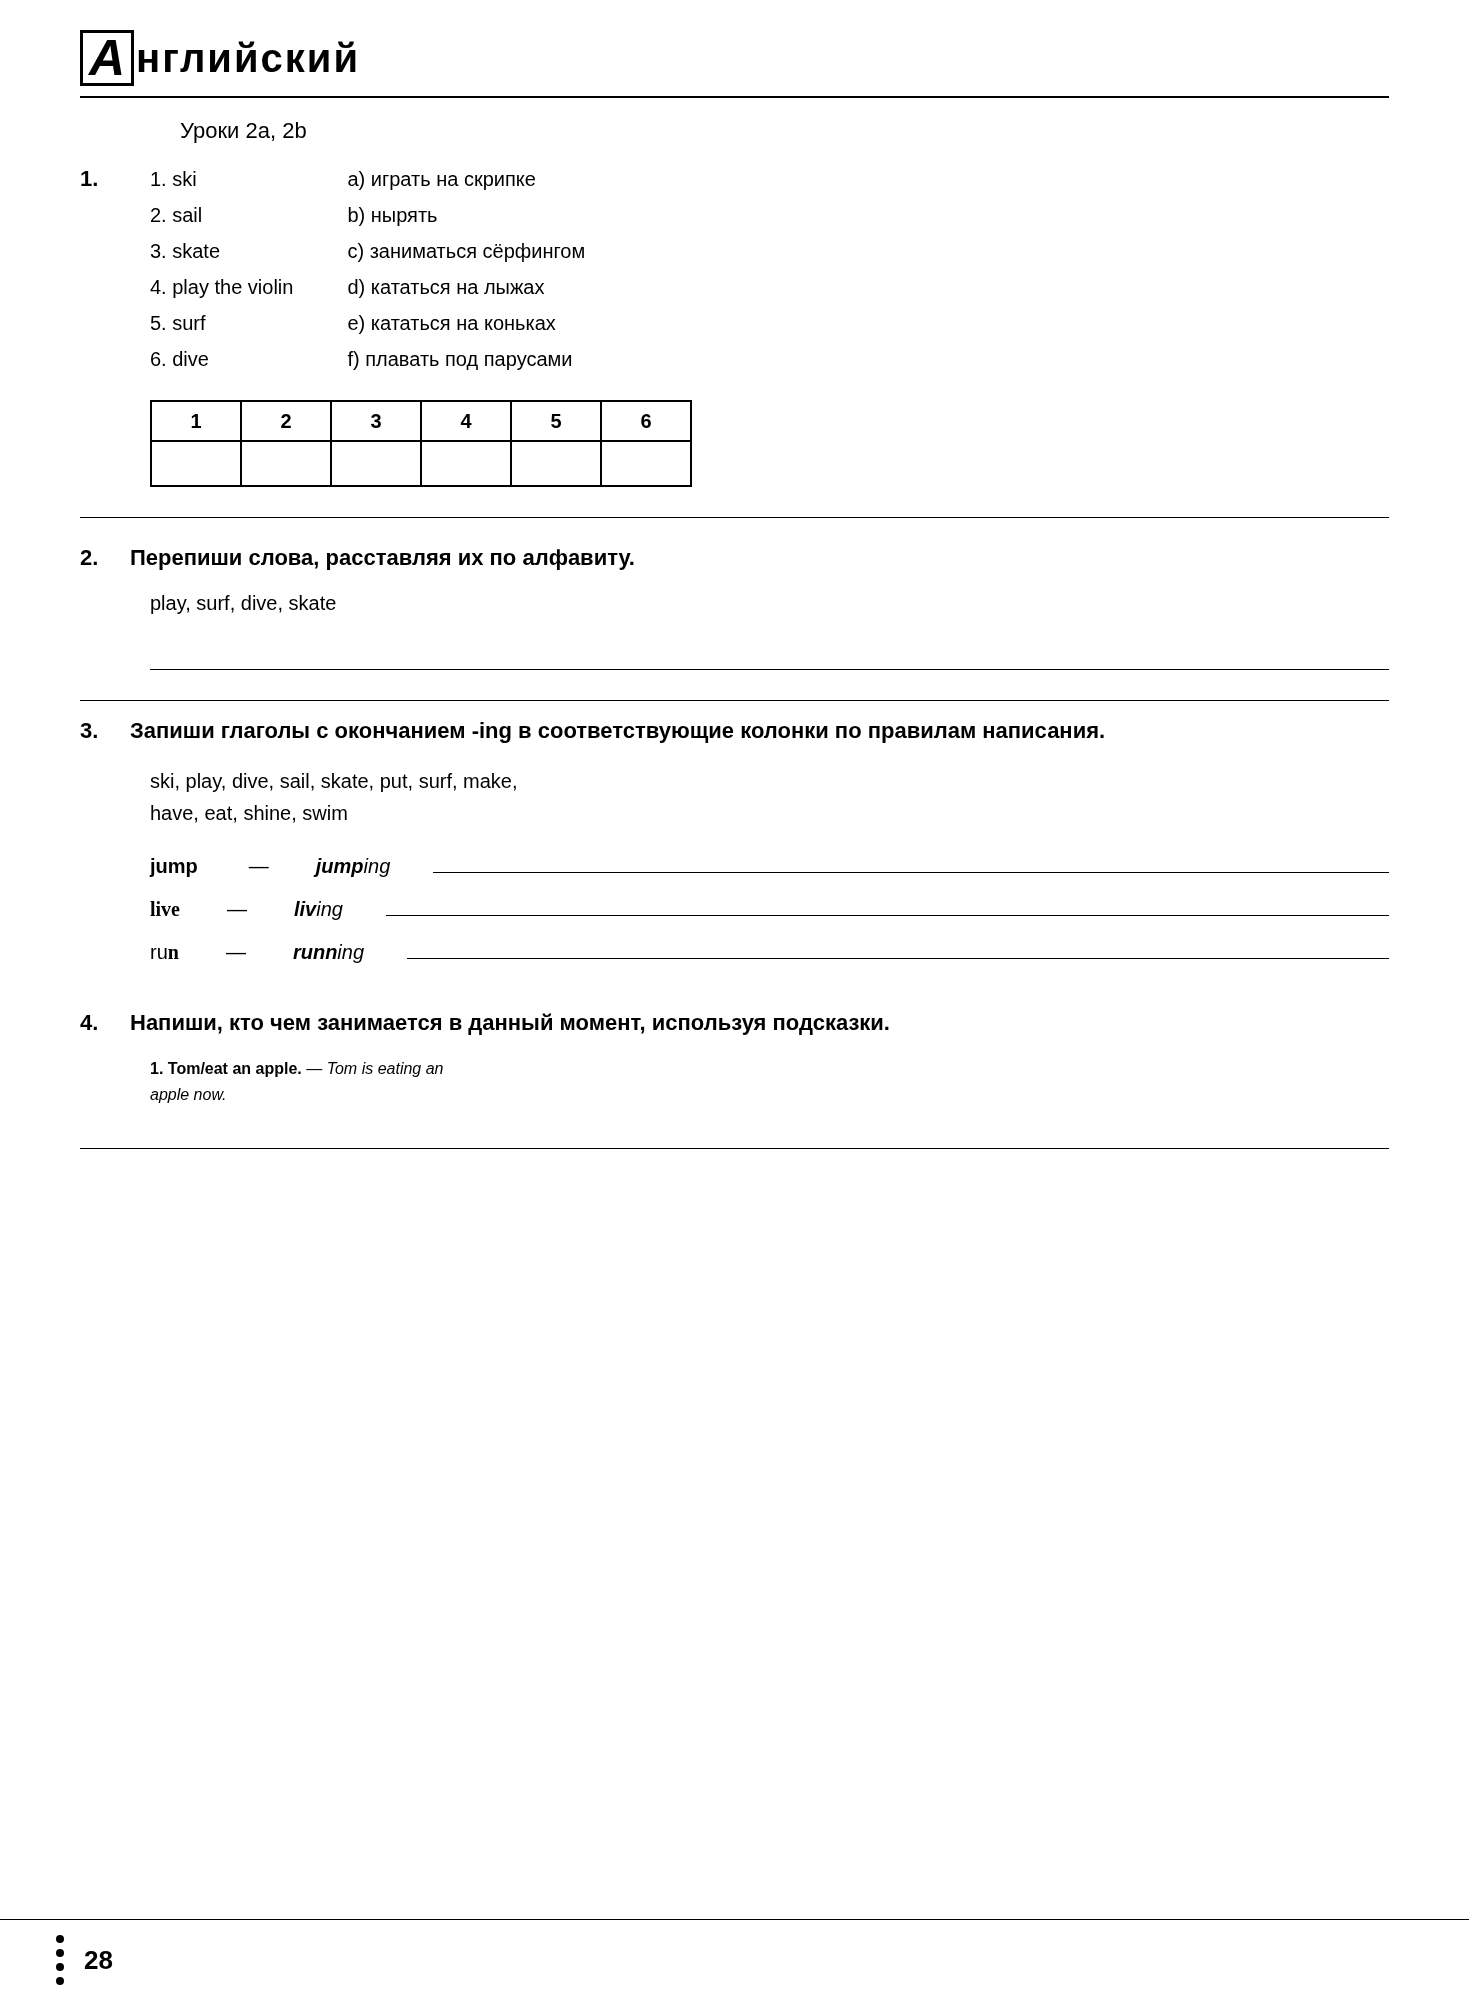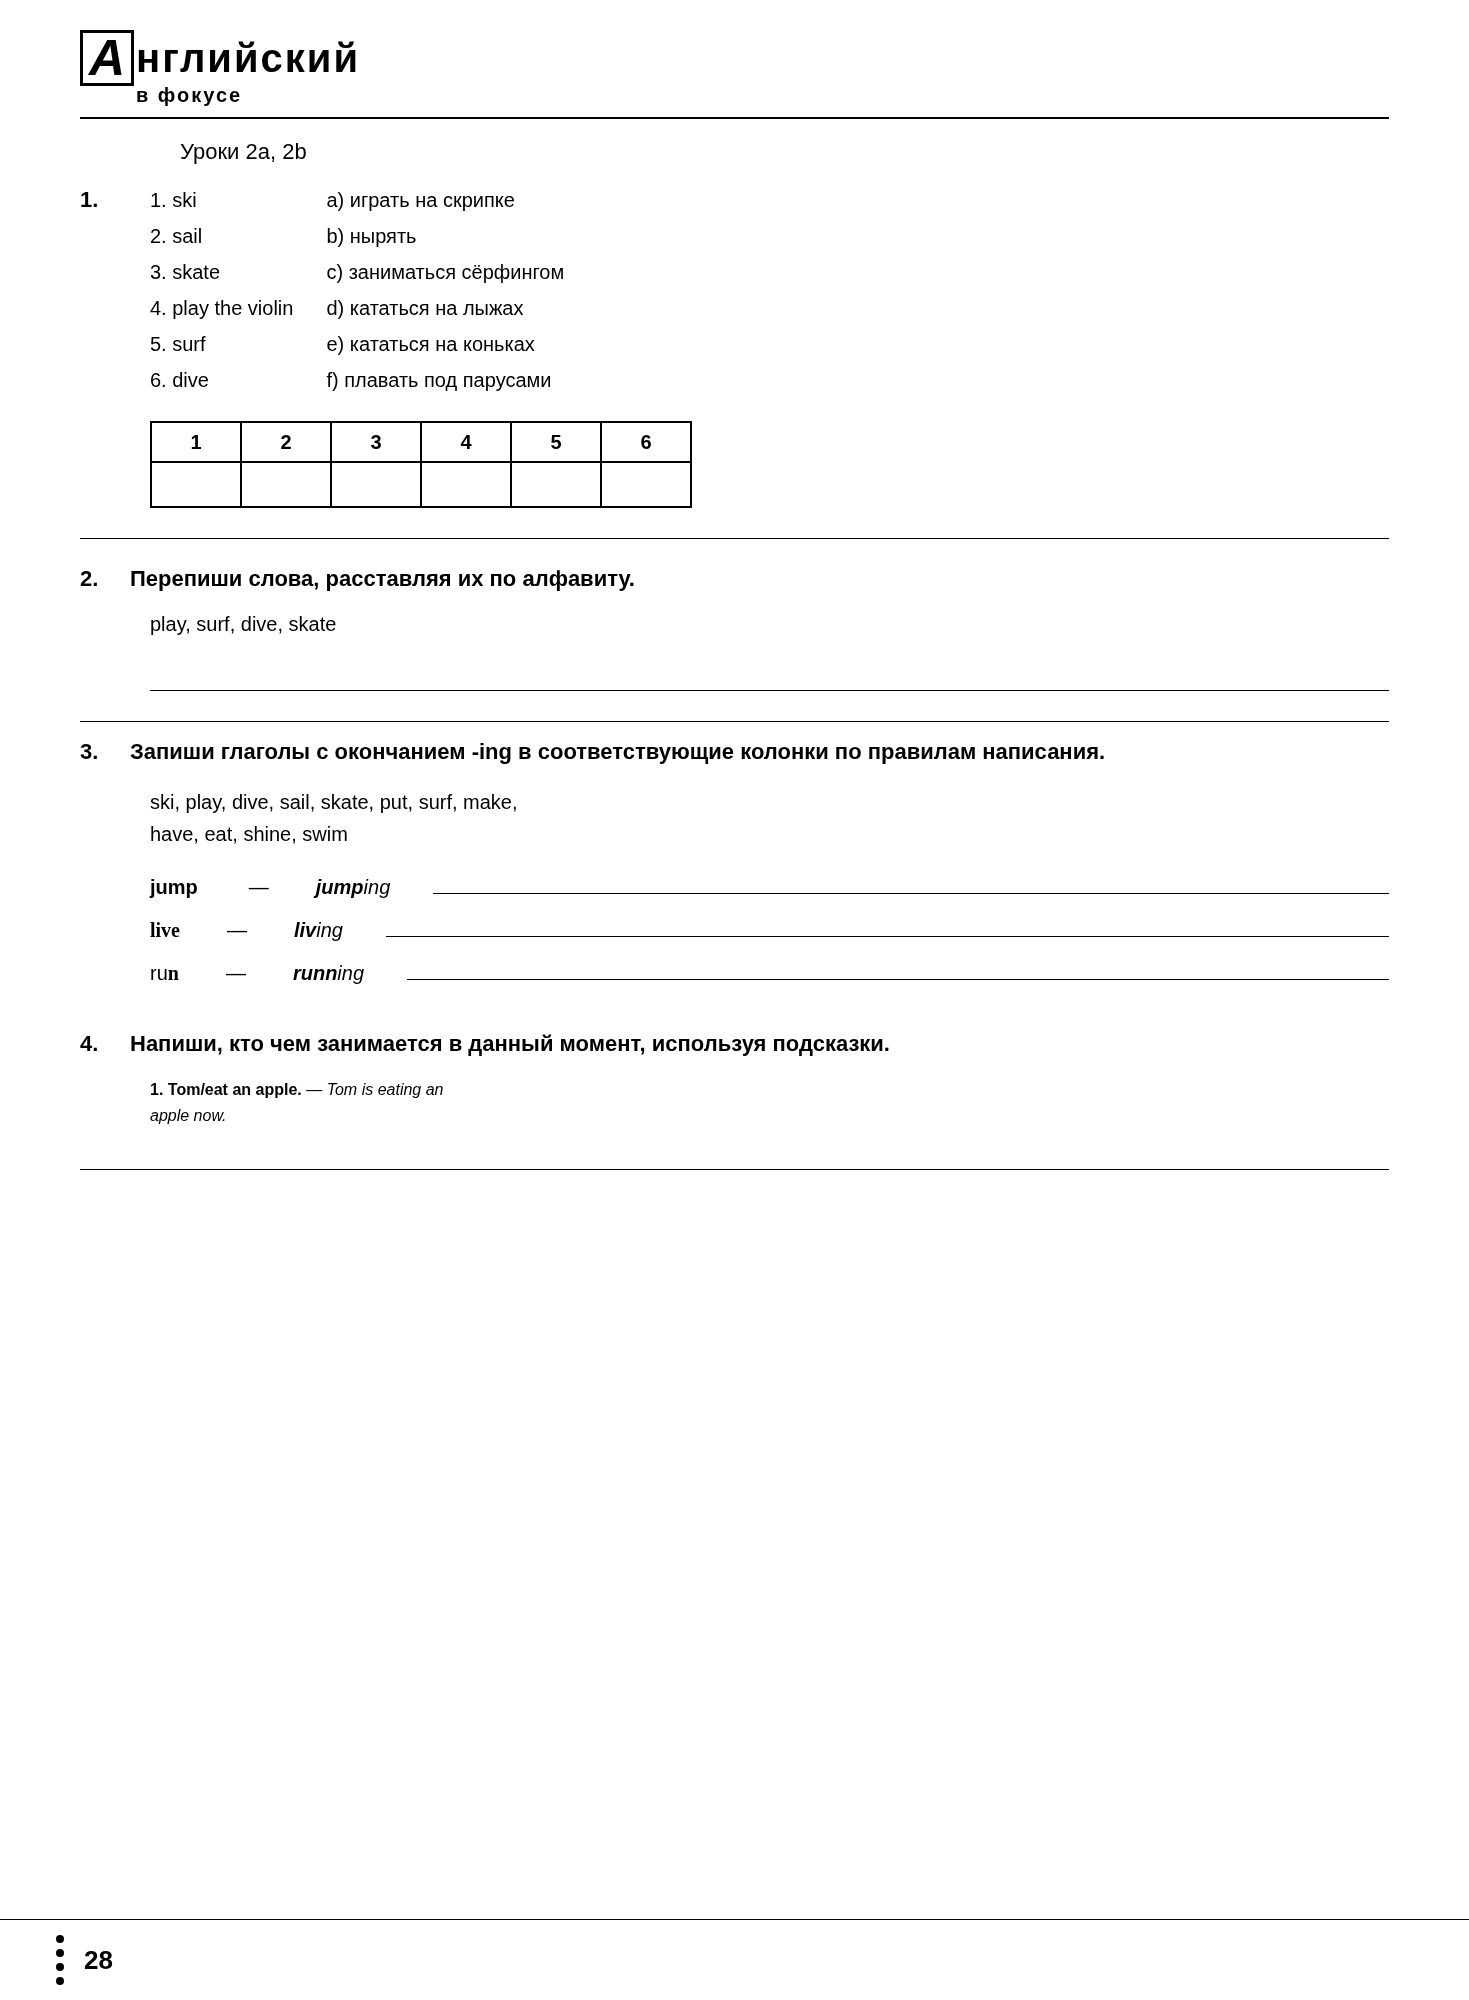--- a/index.html
+++ b/index.html
@@ -65,21 +65,21 @@
       font-size: 22px;
       font-weight: bold;
       font-family: Arial, sans-serif;
       margin-bottom: 18px;
       line-height: 1.4;
     }
 
     
     .vocab-container {
       display: flex;
-      gap: 33px;
+      gap: 54px;
       margin-bottom: 20px;
       margin-left: 20px;
     }
 
     .vocab-list {
       list-style: none;
     }
 
     .vocab-list li {
       font-size: 20px;
@@ -282,21 +282,20 @@
 </head>
 <body>
 
 <div class="page">
 
   <div class="logo-special">
     <div class="logo-top-row">
       <span class="logo-A-bordered">А</span>
       <span class="logo-ngliyskiy">нглийский</span>
     </div>
-    <div class="logo-vfokuse">в фокусе</div>
   </div>
 
   <hr class="header-divider">
 
   <div class="lesson-title">Уроки 2а, 2b</div>
 
   <div class="exercise">
     <div class="exercise-num">1.</div>
     <div class="exercise-content">
 

